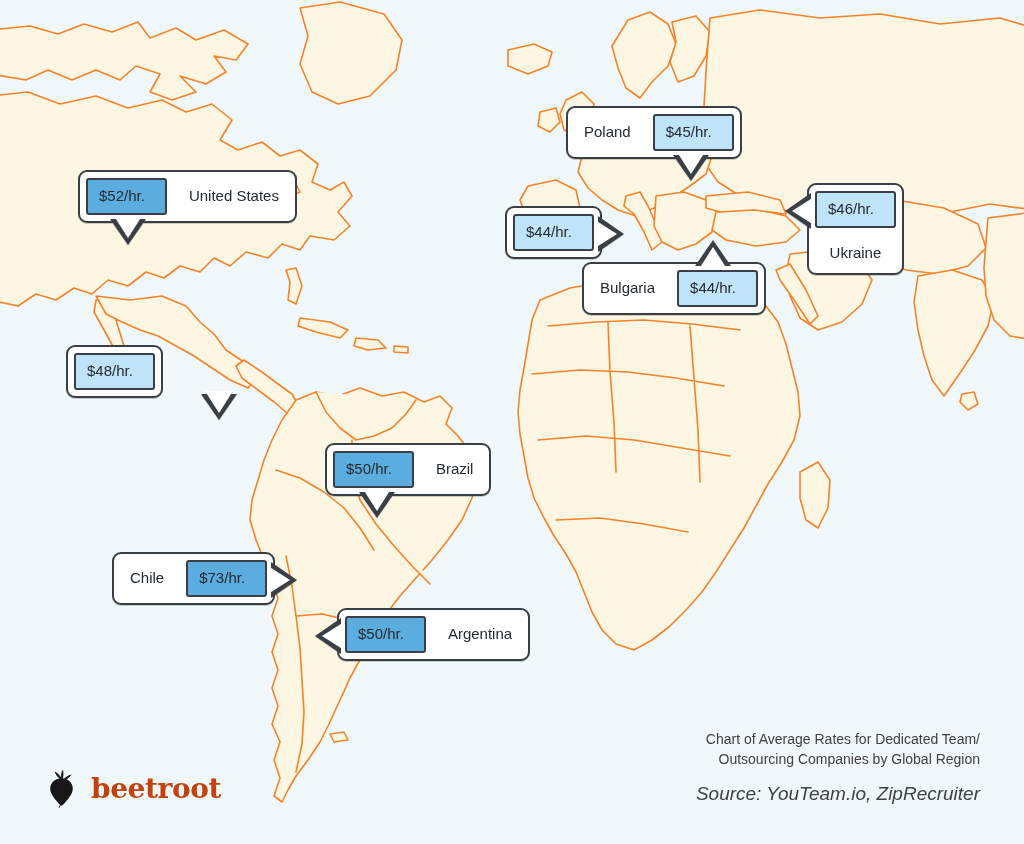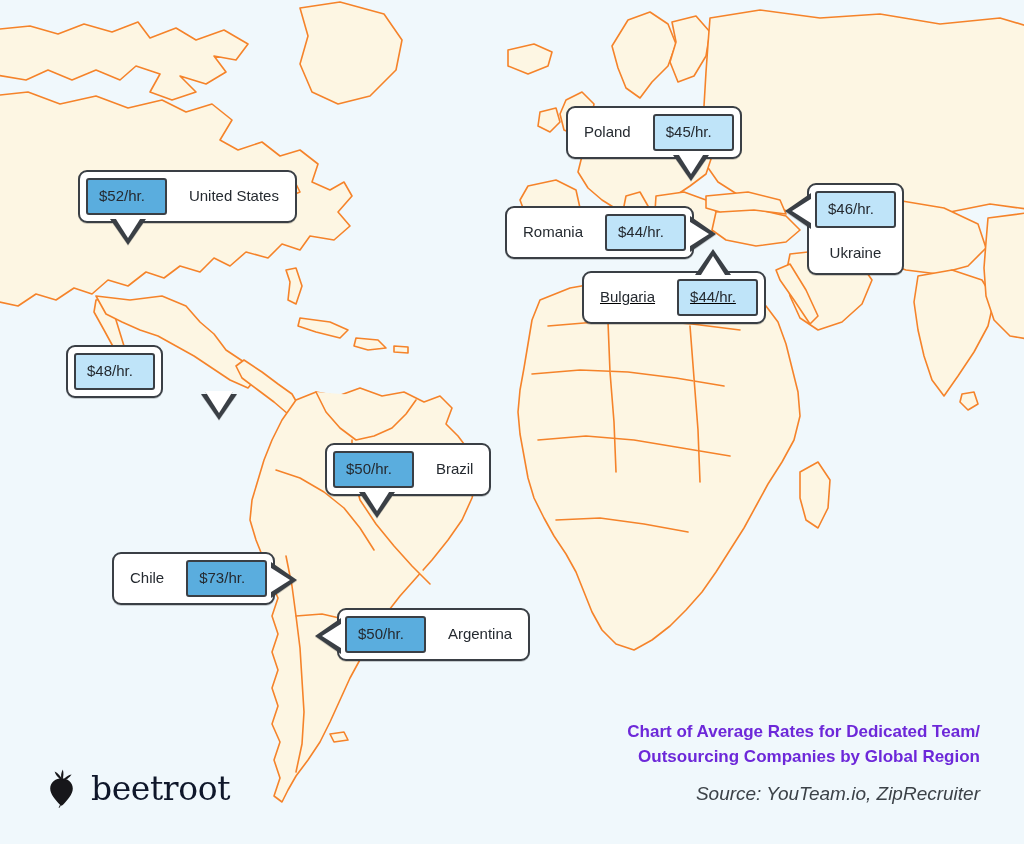--- a/index.html
+++ b/index.html
@@ -77,31 +77,31 @@
   .t-left .b2{border-width:14px 22px 14px 0;
     border-color:transparent #FFFFFF transparent transparent;
     top:var(--ty);right:100%;margin-right:-5px;margin-top:-14px;}
 
   
   #caption{
     position:absolute;right:44px;bottom:36px;
     text-align:right;z-index:8;
   }
   #caption .cap-line{
-    font-size:17px;color:#6d28d9;font-weight:700;line-height:1.45;
+    font-size:14px;color:#404040;font-weight:400;line-height:1.45;
   }
   #caption .cap-src{
     font-size:19px;color:#3C4248;font-style:italic;line-height:1.5;margin-top:10px;
   }
 
   
   #logo{position:absolute;left:44px;bottom:36px;display:flex;align-items:center;gap:11px;z-index:8;}
   #logo .wordmark{
     font-family:"DejaVu Serif","Liberation Serif",serif;
-    font-size:33px;color:#0f172a;letter-spacing:-.4px;font-weight:400;
+    font-size:28px;color:#c2410c;letter-spacing:-.4px;font-weight:700;
   }
 </style>
 </head>
 <body>
 
 <div id="stage">
 
   <svg id="worldmap" viewBox="0 0 1024 844" aria-hidden="true">
     <g>
 
@@ -192,27 +192,26 @@
   </div>
 
   <div class="pill light t-down" style="left:566px;top:106px;--tx:123px;">
     <span class="seg name">Poland</span>
     <span class="seg rate">$45/hr.</span>
     <i class="tail b1"></i>
     <i class="tail b2"></i>
   </div>
 
   <div class="pill light t-right" style="left:505px;top:206px;--ty:26px;">
-    <span class="seg name">Romania</span>
     <span class="seg rate">$44/hr.</span>
     <i class="tail b1"></i>
     <i class="tail b2"></i>
   </div>
 
-  <div class="pill light t-up" style="left:582px;top:271px;text-decoration:underline;--tx:129px;">
+  <div class="pill light t-up" style="left:582px;top:262px;--tx:129px;">
     <span class="seg name">Bulgaria</span>
     <span class="seg rate">$44/hr.</span>
     <i class="tail b1"></i>
     <i class="tail b2"></i>
   </div>
 
   <div class="pill light t-left" style="left:807px;top:183px;flex-direction:column;--ty:26px;">
     <span class="seg rate">$46/hr.</span>
     <span class="seg name">Ukraine</span>
     <i class="tail b1"></i>

